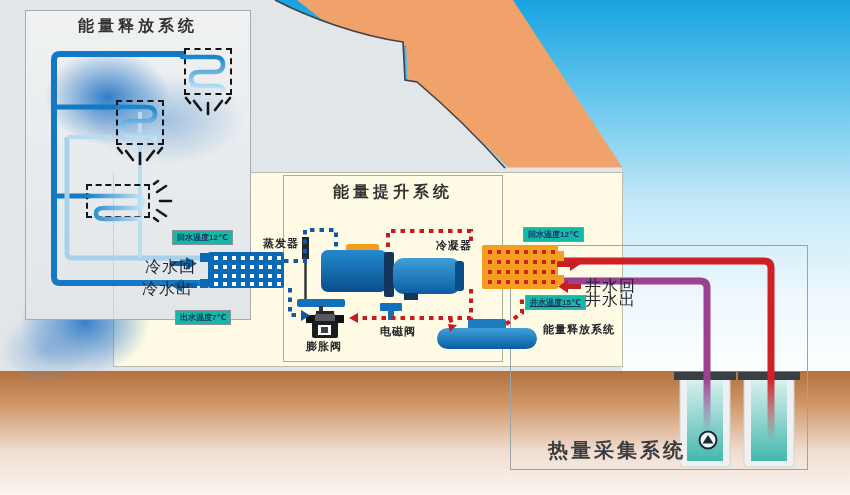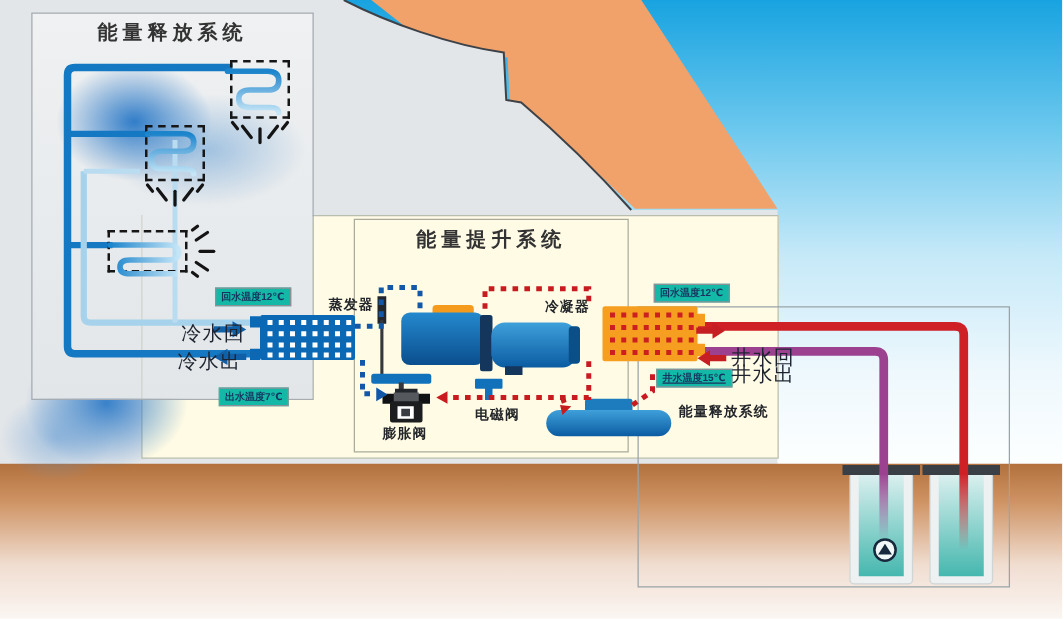--- a/index.html
+++ b/index.html
@@ -332,20 +332,21 @@
         <polygon points="568,280 558,286.5 568,293"></polygon>
     </g>
   </svg>
 
   <div class="coil-box cb1"></div>
   <div class="coil-box cb2"></div>
   <div class="coil-box cb3"></div>
 
   <div class="title t-lift">能量提升系统</div>
   <div class="title t-release">能量释放系统</div>
+  <div class="title t-collect">热量采集系统</div>
 
   <div class="dev-label" style="left:263px;top:236px;">蒸发器</div>
   <div class="dev-label" style="left:436px;top:238px;">冷凝器</div>
   <div class="dev-label" style="left:380px;top:324px;">电磁阀</div>
   <div class="dev-label" style="left:306px;top:339px;text-align:right;">膨胀阀</div>
   <div class="dev-label" style="left:543px;top:322px;">能量释放系统</div>
 
   <div class="temp-box" style="left:172px;top:230px;">回水温度12℃</div>
   <div class="temp-box" style="left:175px;top:310px;">出水温度7℃</div>
   <div class="temp-box" style="left:523px;top:227px;">回水温度12℃</div>

